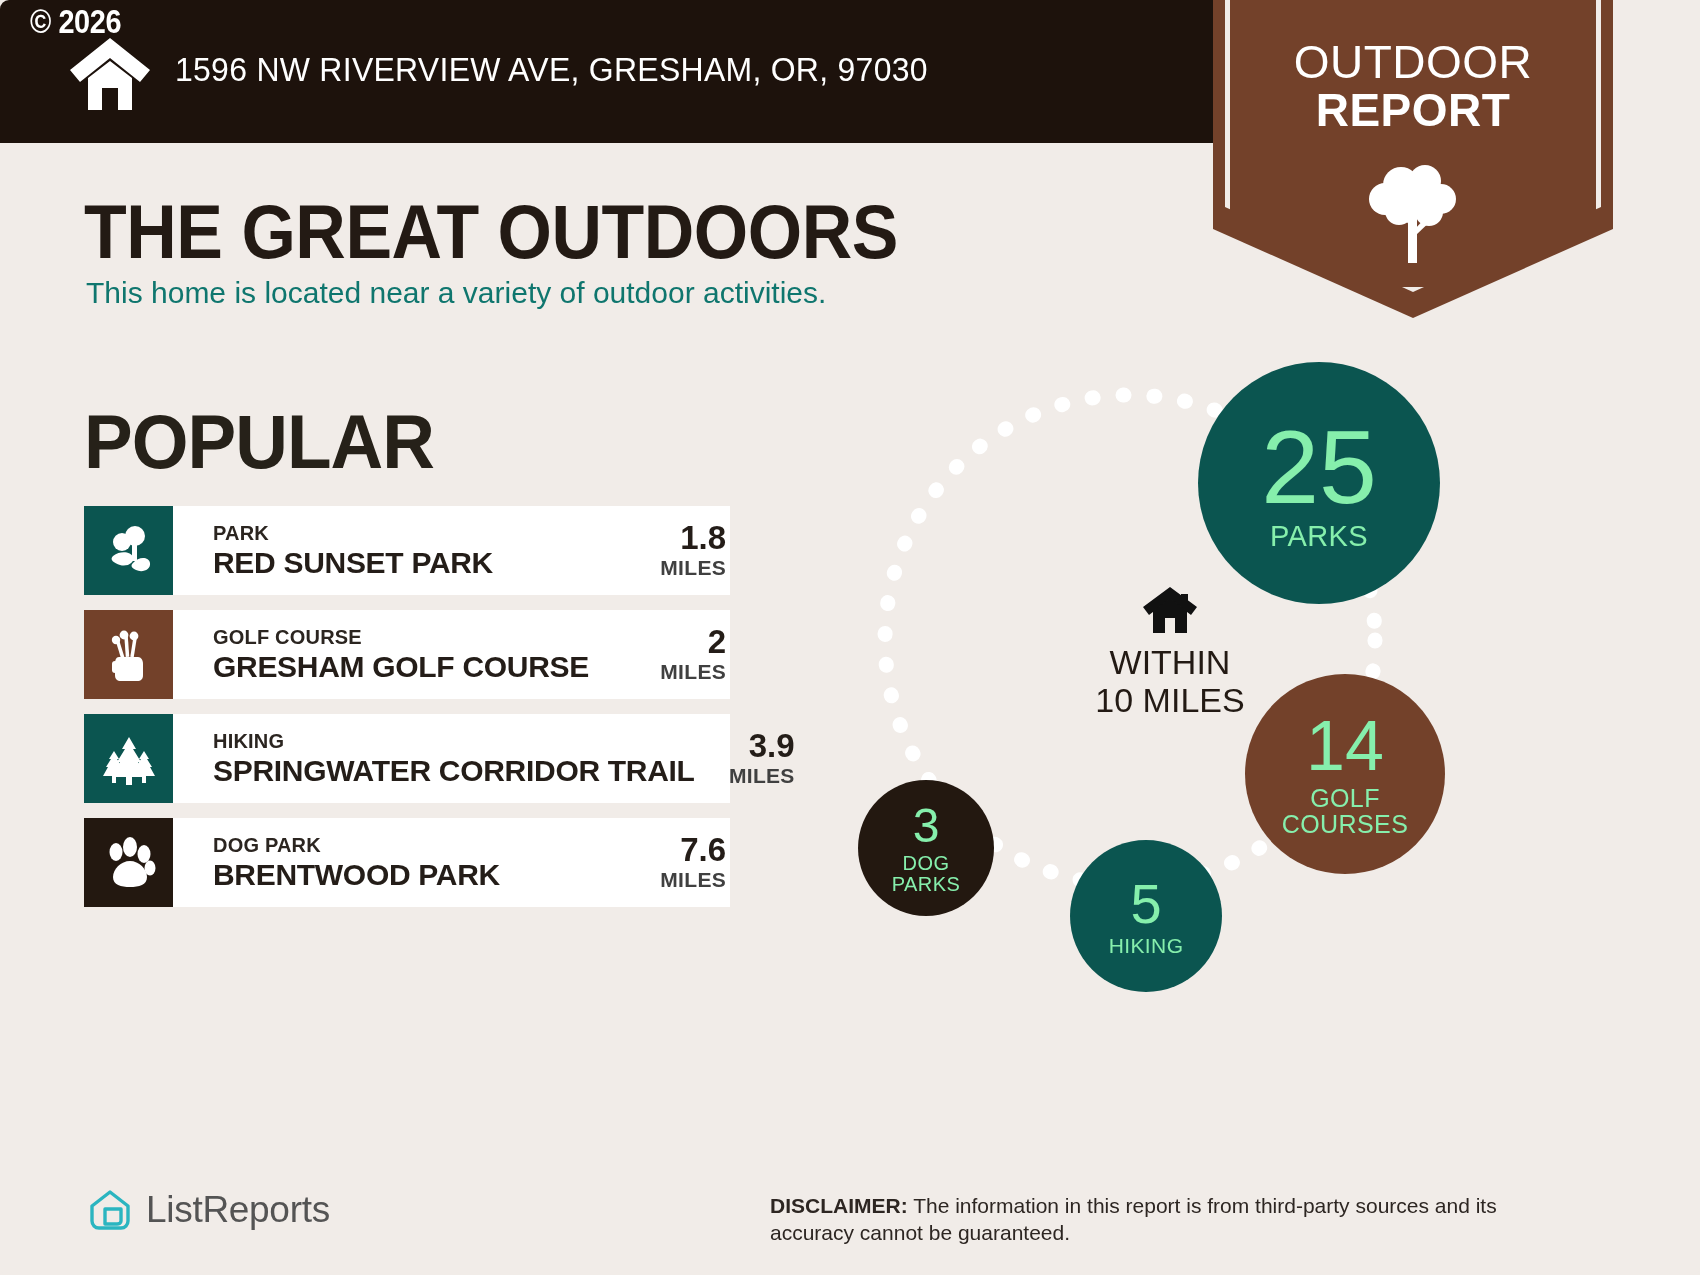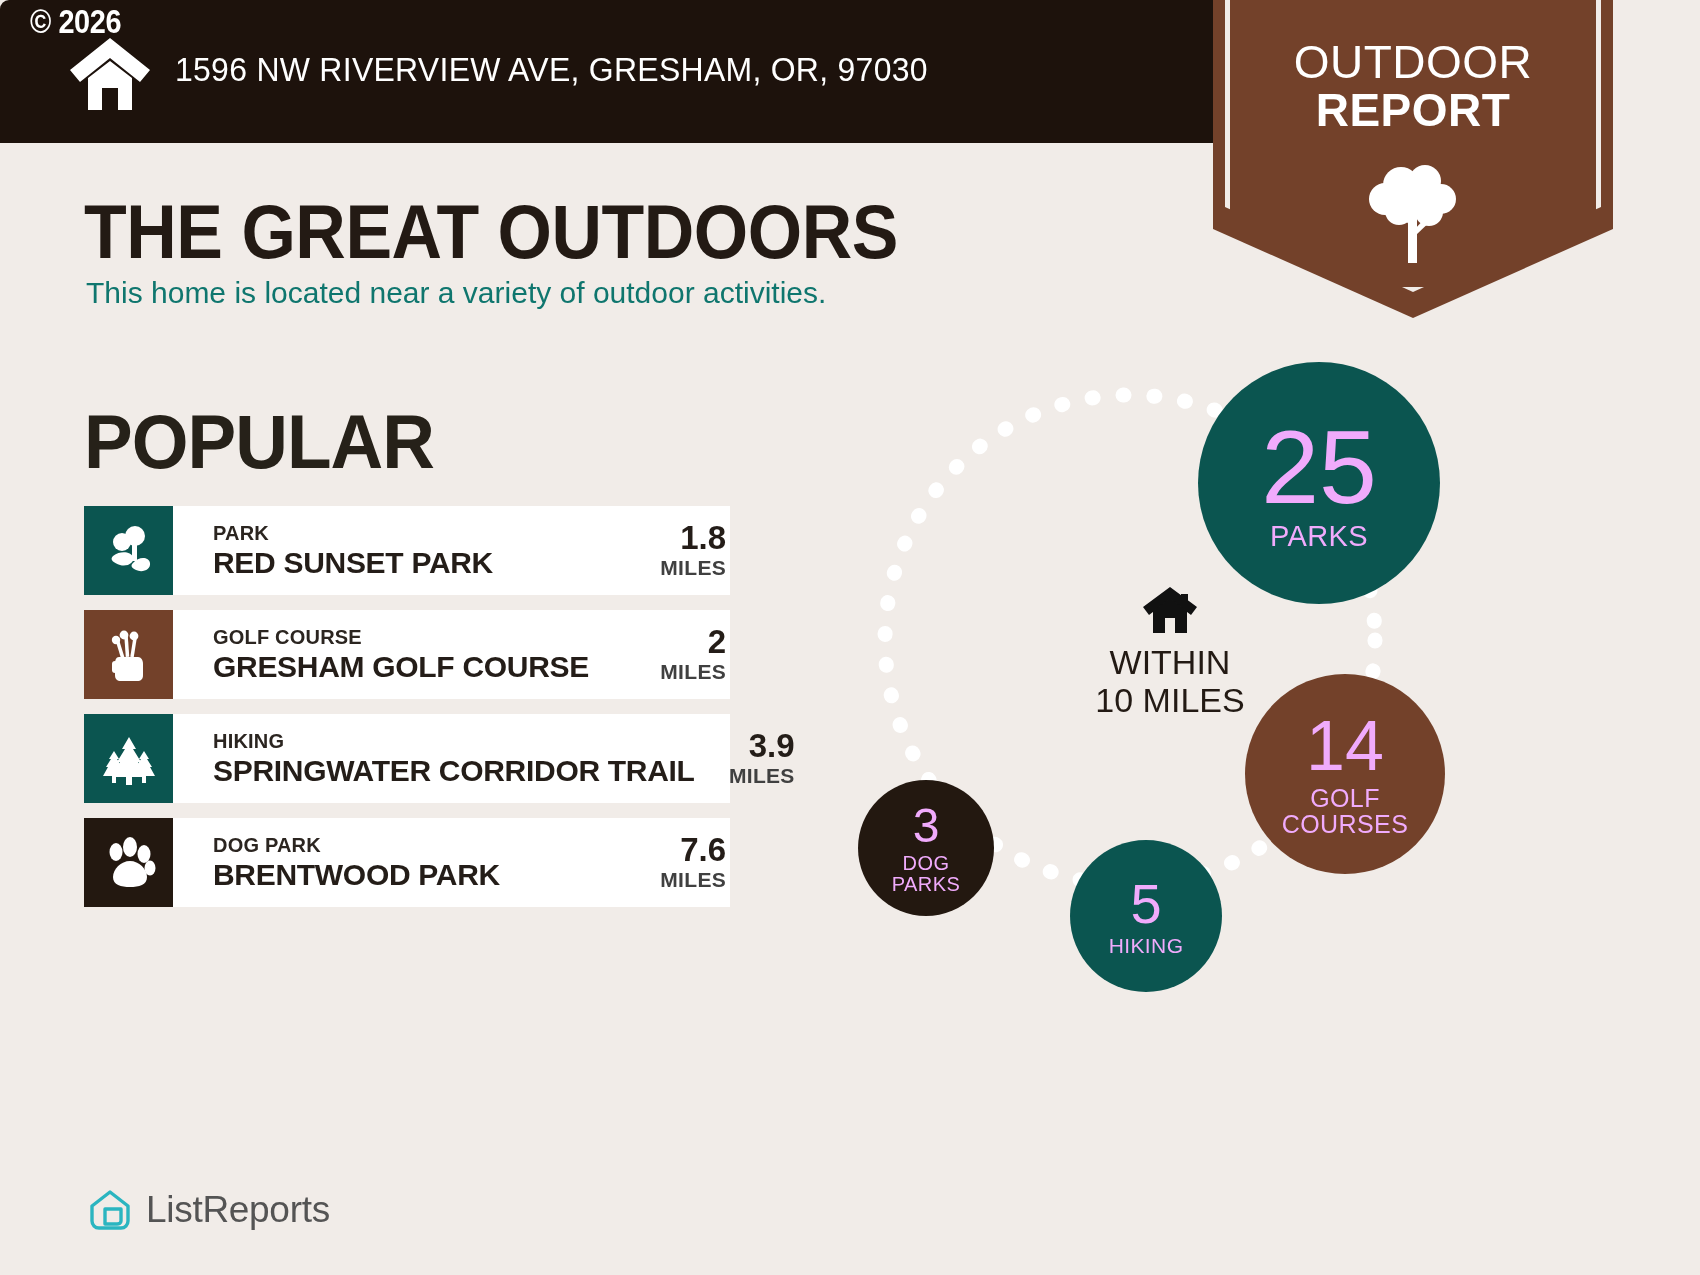--- a/index.html
+++ b/index.html
@@ -207,21 +207,21 @@
     left: 40px; top: 40px;
     width: 540px; height: 540px;
   }
   .bubble {
     position: absolute;
     border-radius: 50%;
     display: flex;
     flex-direction: column;
     align-items: center;
     justify-content: center;
-    color: #f0abfc;
+    color: #86efac;
     text-align: center;
   }
   .bubble .num {
     font-weight: 300;
     line-height: 1;
   }
   .bubble .lbl {
     font-weight: 400;
     line-height: 1.04;
     letter-spacing: 0.4px;
@@ -482,14 +482,17 @@
   </div>
 
   <div class="footer-logo">
     <svg class="logo-mark" viewBox="0 0 44 44">
       <path d="M22 4 L40 18 L40 33 C40 37, 37 40, 33 40 L11 40 C7 40, 4 37, 4 33 L4 18 Z" fill="none" stroke="#2bb5c0" stroke-width="3.4" stroke-linejoin="round"></path>
       <path d="M17 21 L33 21 L33 33 C33 35, 31 36, 29 36 L17 36 Z" fill="none" stroke="#2bb5c0" stroke-width="3.4" stroke-linejoin="round"></path>
     </svg>
     <div class="logo-text">ListReports</div>
   </div>
 
+  <div class="disclaimer">
+    <b>DISCLAIMER:</b><span> The information in this report is from third-party sources and its accuracy cannot be guaranteed.</span>
+  </div>
 
 </div>
 
 </body></html>

